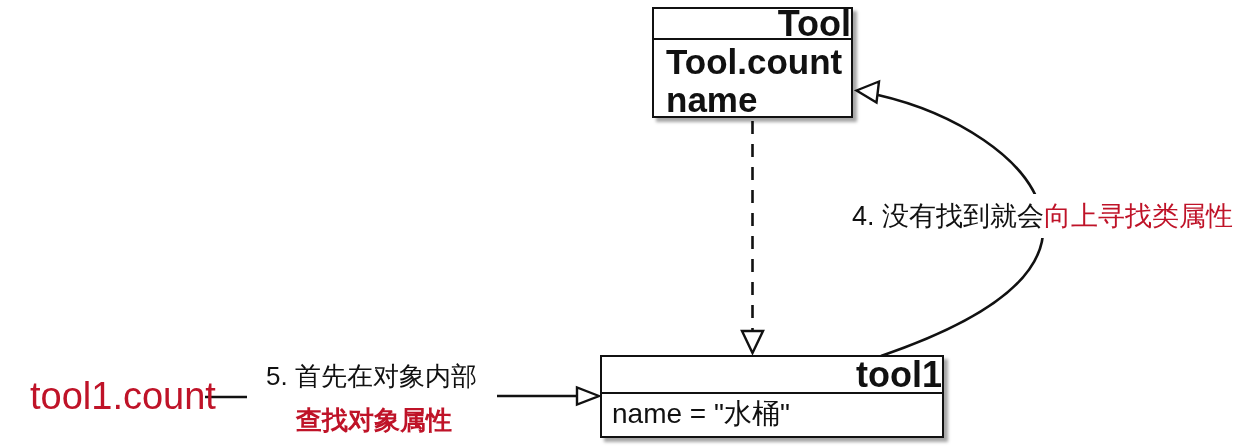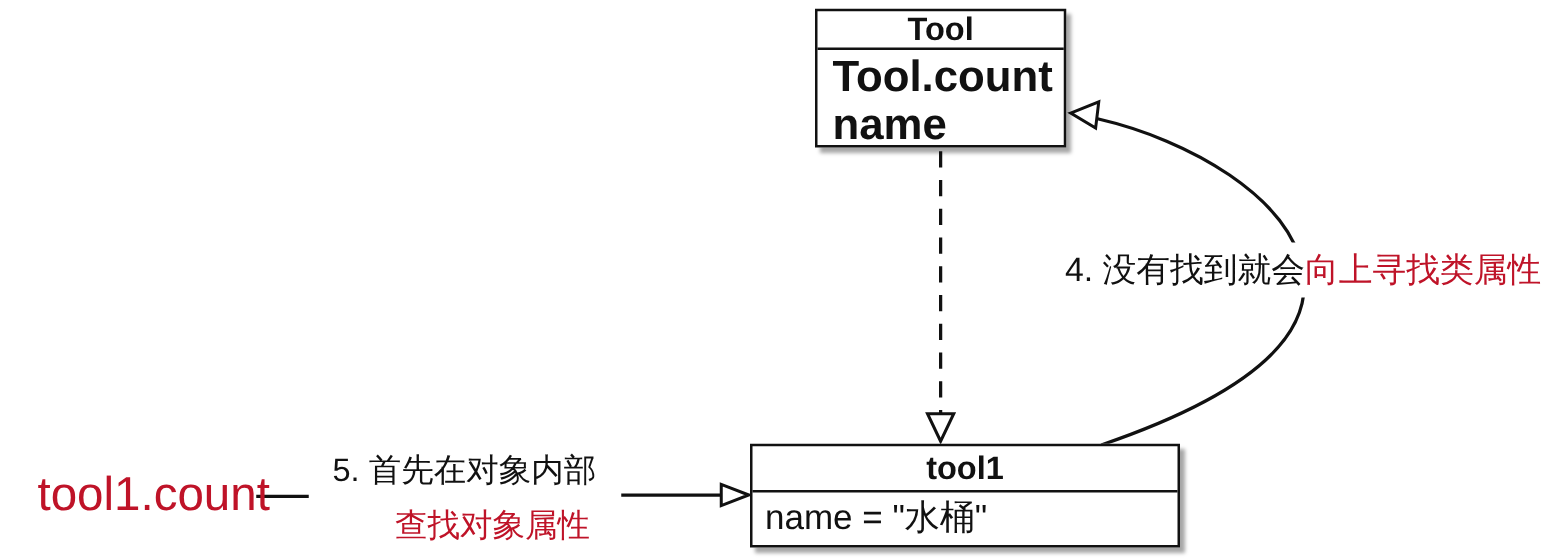--- a/index.html
+++ b/index.html
@@ -41,22 +41,22 @@
     background: #ffffff;
     border: 2.5px solid var(--ink);
     box-shadow: 4px 4px 3px rgba(0,0,0,0.35);
     z-index: 2;
   }
   .class-box { left: 652px; top: 7px; width: 201px; height: 111px; }
   .instance-box { left: 600px; top: 355px; width: 344px; height: 83px; }
   .box-header {
     border-bottom: 2.5px solid var(--ink);
     font-weight: bold;
-    text-align: center;
-    font-size: 26px;
+    text-align: right;
+    font-size: 36px;
   }
   .class-box .box-header { height: 31px; line-height: 29px; }
   .instance-box .box-header { height: 37px; line-height: 35px; }
   .box-body { padding: 3px 0 0 12px; }
   .class-box .attr { font-size: 35px; line-height: 38px; text-align: left; font-weight: bold; }
   .instance-box .box-body { padding: 0 0 0 10px; }
   .instance-box .attr { font-size: 28px; line-height: 39px; text-align: left; }
   .expression {
     position: absolute;
     left: 30px; top: 374px;
@@ -69,22 +69,23 @@
   .step1 {
     position: absolute;
     left: 266px; top: 356px;
     font-size: 26px;
     line-height: 40px;
     z-index: 2;
     white-space: nowrap;
   }
   .step1 .line2 {
     color: var(--red);
-    margin-left: 50px;
+    margin-left: 30px;
     margin-top: 4px;
+    font-weight: bold;
   }
   .step2 {
     position: absolute;
     left: 848px; top: 194px;
     font-size: 27px;
     line-height: 40px;
     padding: 2px 4px;
     background: #ffffff;
     z-index: 2;
     white-space: nowrap;

